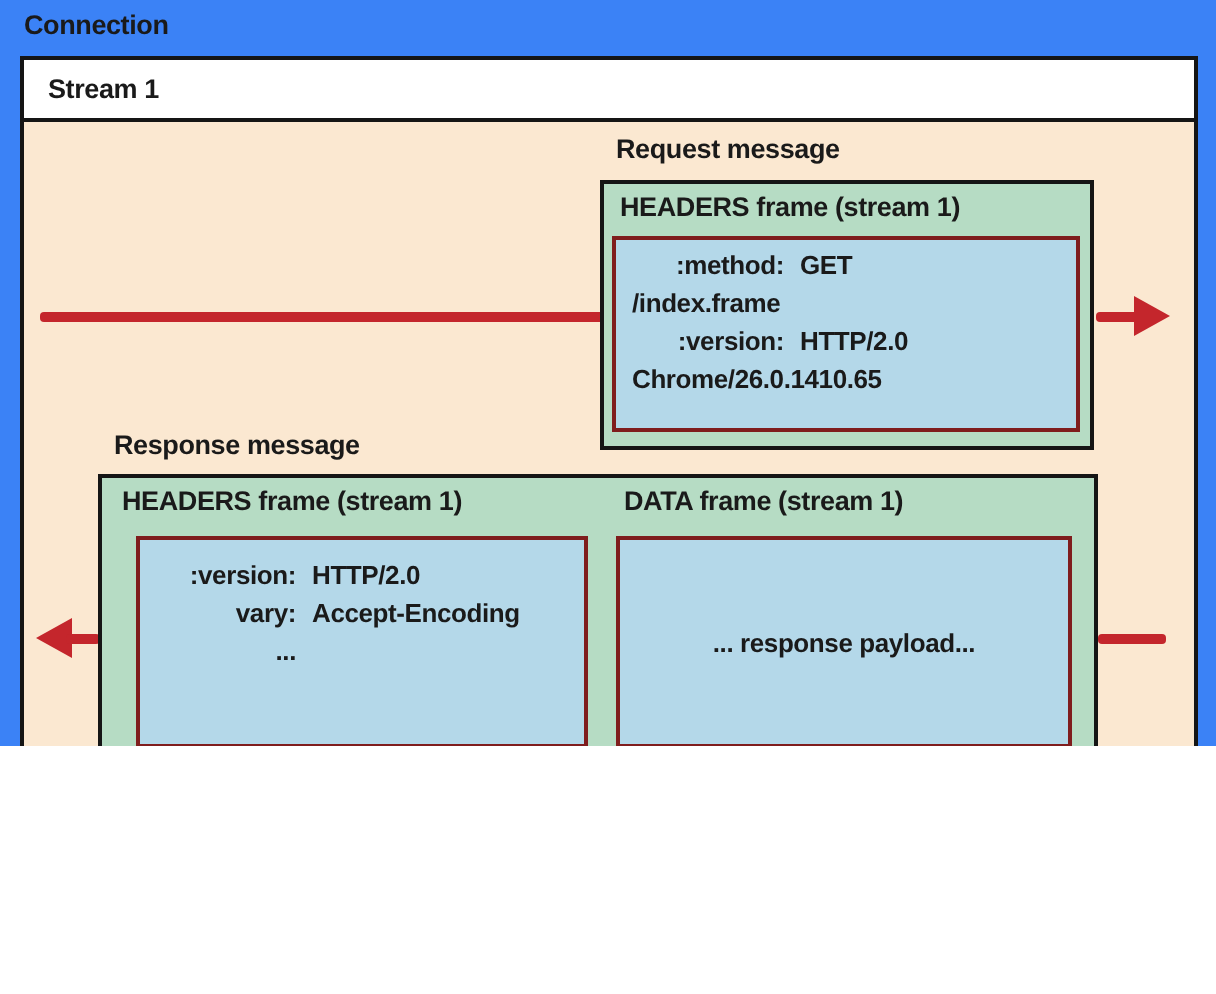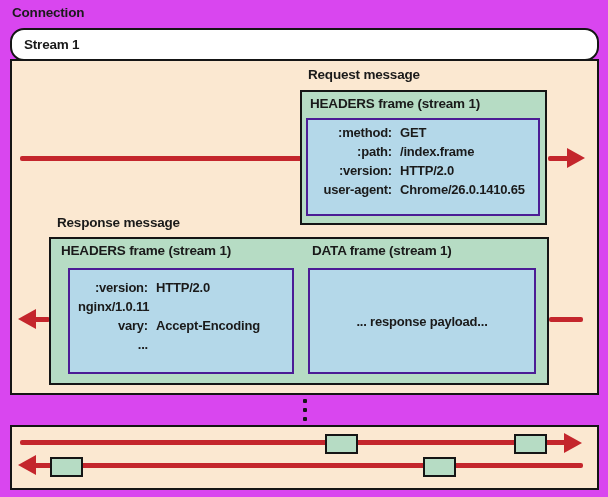--- a/index.html
+++ b/index.html
@@ -1,50 +1,50 @@
 <!DOCTYPE html>
 <html><head>
 <meta charset="utf-8">
 <style>
   html,body{margin:0;padding:0;background:#ffffff;}
   #canvas{
-    position:relative;width:608px;height:497px;background:#d946ef;overflow:hidden;
+    position:relative;width:608px;height:373px;background:#3b82f6;overflow:hidden;
     font-family:"Liberation Sans",sans-serif;color:#1a1a1a;
     font-weight:700;letter-spacing:-0.2px;
   }
   .abs{position:absolute;}
   .lbl{font-size:13.5px;line-height:16px;white-space:nowrap;}
   .sec{position:absolute;left:10px;width:585px;border:2px solid #151515;box-sizing:content-box;}
   .whitebar{background:#ffffff;display:flex;align-items:center;}
   .whitebar .lbl{margin-left:12px;}
   .peach{background:#fbe8d1;}
   .frame{position:absolute;background:#b6dcc4;border:2px solid #151515;box-sizing:border-box;}
   .frame-title{position:absolute;left:8px;top:4px;font-size:13.5px;white-space:nowrap;}
-  .bluebox{position:absolute;background:#b4d8e9;border:2px solid #4c1d95;box-sizing:border-box;}
+  .bluebox{position:absolute;background:#b4d8e9;border:2px solid #7f1d1d;box-sizing:border-box;}
   .hrow{display:flex;line-height:19px;font-size:13px;white-space:nowrap;}
   .hkey{text-align:right;flex:0 0 auto;}
   .hval{margin-left:8px;text-align:right;}
   .req-tbl .hkey{width:84px;}
   .res-tbl .hkey{width:78px;}
   .hline{position:absolute;height:5px;background:#c4262c;border-radius:2px;}
   .tri-r{position:absolute;width:0;height:0;border-top:10px solid transparent;border-bottom:10px solid transparent;border-left:18px solid #c4262c;}
   .tri-l{position:absolute;width:0;height:0;border-top:10px solid transparent;border-bottom:10px solid transparent;border-right:18px solid #c4262c;}
   .chip{position:absolute;width:29px;height:16px;background:#b6dcc4;border:2px solid #151515;}
   .dotcol{position:absolute;display:flex;flex-direction:column;gap:5px;}
   .dot{width:4px;height:4px;background:#151515;border-radius:1px;}
   .payload{position:absolute;inset:0;display:flex;align-items:center;justify-content:center;font-size:13px;white-space:nowrap;}
 </style>
 </head>
 <body>
 
 <div id="canvas">
 
   <div class="abs lbl" style="left:12px;top:5px;">Connection</div>
 
-  <div class="sec whitebar" style="top:28px;height:29px;border-radius:14px;">
+  <div class="sec whitebar" style="top:28px;height:29px;">
     <span class="lbl">Stream 1</span>
   </div>
 
   <div class="sec peach" style="top:59px;height:332px;"></div>
 
   <div class="dotcol" style="left:303px;top:399px;">
     <span class="dot"></span>
       <span class="dot"></span>
       <span class="dot"></span>
   </div>
@@ -57,50 +57,47 @@
 
   <div class="abs lbl" style="left:308px;top:67px;">Request message</div>
   <div class="frame" style="left:300px;top:90px;width:247px;height:135px;">
     <div class="frame-title">HEADERS frame (stream 1)</div>
     <div class="bluebox req-tbl" style="left:4px;top:26px;width:234px;height:98px;padding-top:3px;">
       <div class="hrow">
         <span class="hkey">:method:</span>
         <span class="hval">GET</span>
       </div>
       <div class="hrow">
-        <span class="hkey">:path:</span>
         <span class="hval">/index.frame</span>
       </div>
       <div class="hrow">
         <span class="hkey">:version:</span>
         <span class="hval">HTTP/2.0</span>
       </div>
       <div class="hrow">
-        <span class="hkey">user-agent:</span>
         <span class="hval">Chrome/26.0.1410.65</span>
       </div>
     </div>
   </div>
 
   <div class="tri-l" style="left:18px;top:309px;"></div>
   <div class="hline" style="left:33px;top:317px;width:17px;"></div>
   <div class="hline" style="left:549px;top:317px;width:34px;"></div>
 
   <div class="abs lbl" style="left:57px;top:215px;">Response message</div>
   <div class="frame" style="left:49px;top:237px;width:500px;height:148px;">
     <div class="frame-title" style="left:10px;">HEADERS frame (stream 1)</div>
     <div class="frame-title" style="left:261px;">DATA frame (stream 1)</div>
 
     <div class="bluebox res-tbl" style="left:17px;top:29px;width:226px;height:106px;padding-top:8px;">
       <div class="hrow">
         <span class="hkey">:version:</span>
         <span class="hval">HTTP/2.0</span>
       </div>
       <div class="hrow">
-        <span class="hval">nginx/1.0.11</span>
       </div>
       <div class="hrow">
         <span class="hkey">vary:</span>
         <span class="hval">Accept-Encoding</span>
       </div>
       <div class="hrow">
         <span class="hkey">...</span>
         <span class="hval"></span>
       </div>
     </div>

